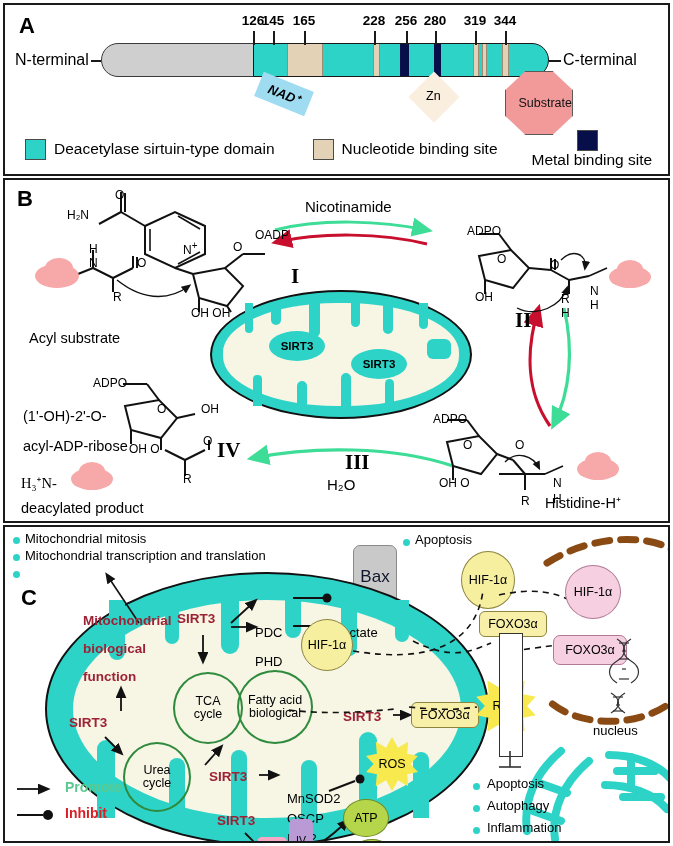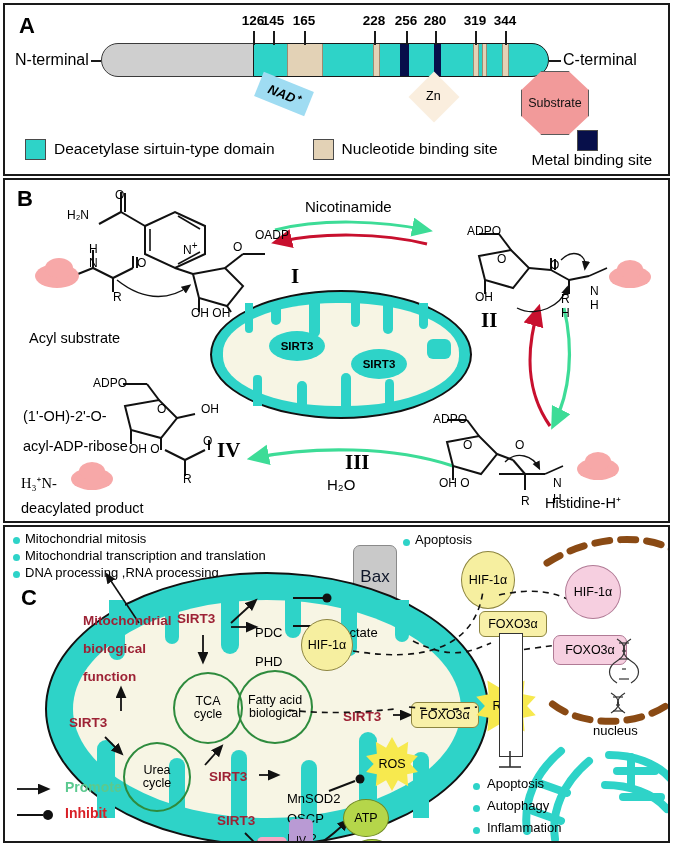--- a/index.html
+++ b/index.html
@@ -26,21 +26,21 @@
   .ticklbl{position:absolute;font-size:13.5px;font-weight:bold;color:#000;white-space:nowrap;text-align:center;}
   .termlbl{position:absolute;font-size:16px;color:#000;white-space:nowrap;}
   .termdash{position:absolute;height:1.8px;background:#1a1a1a;}
   .nadbox{position:absolute;background:#9fdcf2;transform:rotate(22deg);
           display:flex;align-items:center;justify-content:center;font-size:13px;font-style:italic;
           font-weight:bold;color:#000;}
   .zndia{position:absolute;background:#faeede;transform:rotate(45deg);}
   .znlbl{position:absolute;font-size:12.5px;color:#000;}
   .substrate{position:absolute;background:#f29a9a;border:1.6px solid #5a5a5a;
              clip-path:polygon(30% 0%,70% 0%,100% 30%,100% 70%,70% 100%,30% 100%,0% 70%,0% 30%);
-             display:flex;align-items:center;justify-content:center;margin-left:16px;}
+             display:flex;align-items:center;justify-content:flex-end;}
   .substrate span{font-size:12.5px;color:#111;}
   .legendrow{position:absolute;left:14px;top:128px;width:640px;height:32px;display:flex;align-items:center;}
   .lgitem{display:flex;align-items:center;justify-content:center;}
   .lgsw{width:21px;height:21px;border:1.6px solid #4a4a4a;box-sizing:border-box;}
   .lgtx{font-size:15.5px;color:#000;margin-left:8px;white-space:nowrap;}
 
   
   .mito-b{position:absolute;left:205px;top:110px;width:258px;height:125px;background:#2ed3c8;
           border:2px solid #111;border-radius:50%;}
   .mito-b-in{position:absolute;left:11px;top:11px;width:236px;height:103px;background:#f7f5e4;border-radius:48%;}
@@ -271,21 +271,21 @@
     <div class="btext sm" style="left:462px;top:44px;">ADPO</div>
     <div class="btext sm" style="left:492px;top:72px;">O</div>
     <div class="btext sm" style="left:470px;top:110px;">OH</div>
     <div class="btext sm" style="left:545px;top:78px;">O</div>
     <div class="btext sm" style="left:556px;top:112px;">R</div>
     <div class="btext sm" style="left:556px;top:126px;">H</div>
     <div class="btext sm" style="left:585px;top:104px;">N</div>
     <div class="btext sm" style="left:585px;top:118px;">H</div>
     <div class="cloud" style="left:604px;top:86px;width:42px;height:22px;"></div>
     <div class="cloud" style="left:612px;top:80px;width:26px;height:18px;"></div>
-    <div class="romanl" style="left:476px;top:128px;">II</div>
+    <div class="romanl" style="left:510px;top:128px;">II</div>
 
     <svg style="position:absolute;left:408px;top:230px;" width="200" height="110">
       <polygon points="34,32 66,26 84,44 68,64 40,56" fill="none" stroke="#111" stroke-width="2"></polygon>
       <line x1="66" y1="26" x2="54" y2="10" stroke="#111" stroke-width="2"></line>
       <line x1="54" y1="10" x2="34" y2="10" stroke="#111" stroke-width="2"></line>
       <line x1="40" y1="56" x2="40" y2="70" stroke="#111" stroke-width="2"></line>
       <line x1="84" y1="44" x2="100" y2="50" stroke="#111" stroke-width="2"></line>
       <line x1="100" y1="50" x2="112" y2="64" stroke="#111" stroke-width="2"></line>
       <line x1="112" y1="64" x2="112" y2="80" stroke="#111" stroke-width="2"></line>
       <line x1="112" y1="64" x2="132" y2="64" stroke="#111" stroke-width="2"></line>
@@ -332,21 +332,20 @@
     <div class="btext" style="left:16px;top:320px;">deacylated product</div>
   </div>
 
   <div class="panel" id="panelC">
 
     <div class="bullet" style="left:8px;top:10px;"></div>
     <div class="blistt" style="left:20px;top:4px;">Mitochondrial mitosis</div>
     <div class="bullet" style="left:8px;top:27px;"></div>
     <div class="blistt" style="left:20px;top:21px;">Mitochondrial transcription and translation</div>
     <div class="bullet" style="left:8px;top:44px;"></div>
-    <div class="blistt" style="left:20px;top:38px;">DNA processing ,RNA processing</div>
 
     <div class="bullet" style="left:398px;top:12px;"></div>
     <div class="blistt" style="left:410px;top:5px;">Apoptosis</div>
 
     <div class="plabel" style="left:16px;top:58px;">C</div>
 
     <div class="baxbox" style="left:348px;top:18px;width:42px;height:62px;">
       <span>Bax</span>
     </div>
 

